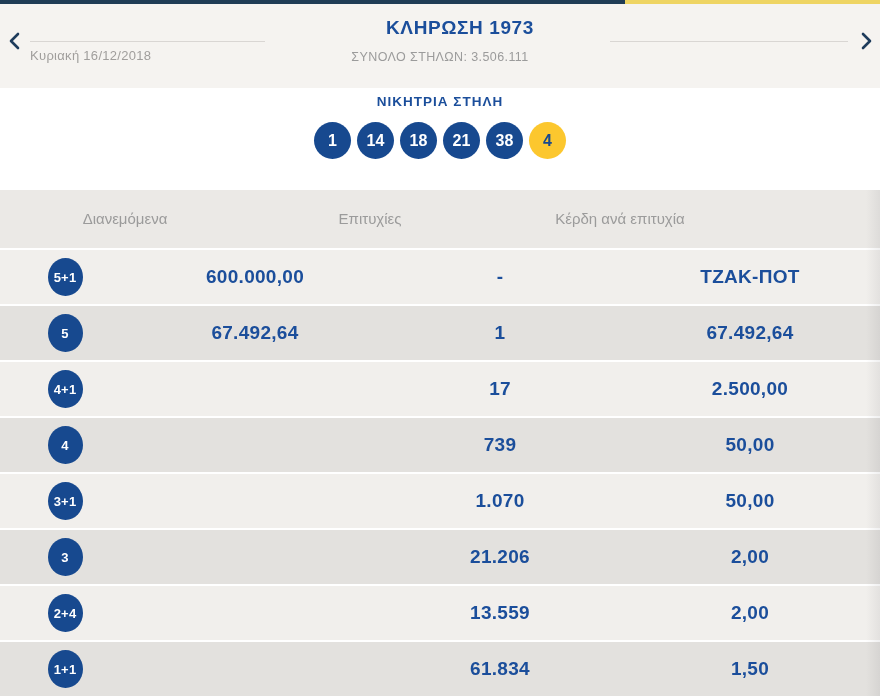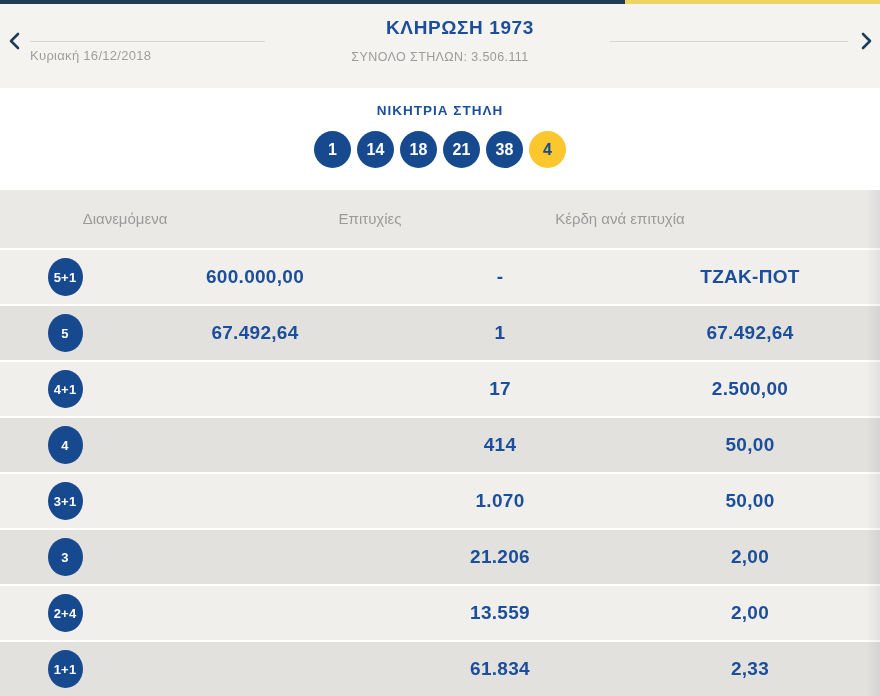--- a/index.html
+++ b/index.html
@@ -29,21 +29,21 @@
   .hline{position:absolute;top:37px;height:1px;background:#d9d6d3;}
   .hline.left-line{left:30px;width:235px;}
   .hline.right-line{right:32px;width:238px;}
   .title{position:absolute;top:13px;left:0;width:100%;text-align:center;
     color:var(--navy-text);font-size:19px;font-weight:bold;letter-spacing:.6px;margin-left:20px;}
   .subtitle{position:absolute;top:46px;left:0;width:100%;text-align:center;
     color:var(--gray-text);font-size:12.5px;letter-spacing:.4px;}
   .date{position:absolute;top:44px;left:30px;color:#a09e9c;font-size:13px;letter-spacing:.3px;}
 
   
-  .winning{background:#fff;height:102px;padding-top:15px;}
+  .winning{background:#fff;height:102px;padding-top:6px;}
   .winning-heading{text-align:center;color:var(--navy-text);font-size:13.5px;font-weight:bold;letter-spacing:1px;}
   .balls{display:flex;justify-content:center;gap:6px;margin-top:13px;}
   .ball{width:37px;height:37px;border-radius:50%;background:var(--navy);color:#fff;
     display:flex;align-items:center;justify-content:center;font-size:16px;font-weight:bold;}
   .ball.bonus{background:var(--bonus-yellow);color:var(--navy);}
 
   
   .table-wrap{position:relative;}
   .table-wrap::after{content:"";position:absolute;top:0;right:0;bottom:0;width:14px;
     background:linear-gradient(to right,rgba(60,60,70,0),rgba(60,60,70,.08));pointer-events:none;}
@@ -143,21 +143,21 @@
     <div class="cell c3 val">17</div>
     <div class="cell c4 val">2.500,00</div>
   </div>
         <div class="trow dark">
     <div class="cell c1">
       <span class="badge">
         <span class="badge-label">4</span>
       </span>
     </div>
     <div class="cell c2 val"></div>
-    <div class="cell c3 val">414</div>
+    <div class="cell c3 val">739</div>
     <div class="cell c4 val">50,00</div>
   </div>
         <div class="trow light">
     <div class="cell c1">
       <span class="badge">
         <span class="badge-label">3+1</span>
       </span>
     </div>
     <div class="cell c2 val"></div>
     <div class="cell c3 val">1.070</div>
@@ -184,18 +184,18 @@
     <div class="cell c4 val">2,00</div>
   </div>
         <div class="trow dark">
     <div class="cell c1">
       <span class="badge">
         <span class="badge-label">1+1</span>
       </span>
     </div>
     <div class="cell c2 val"></div>
     <div class="cell c3 val">61.834</div>
-    <div class="cell c4 val">2,33</div>
+    <div class="cell c4 val">1,50</div>
   </div>
       </div>
   </div>
 
 </div>
 
 </body></html>

